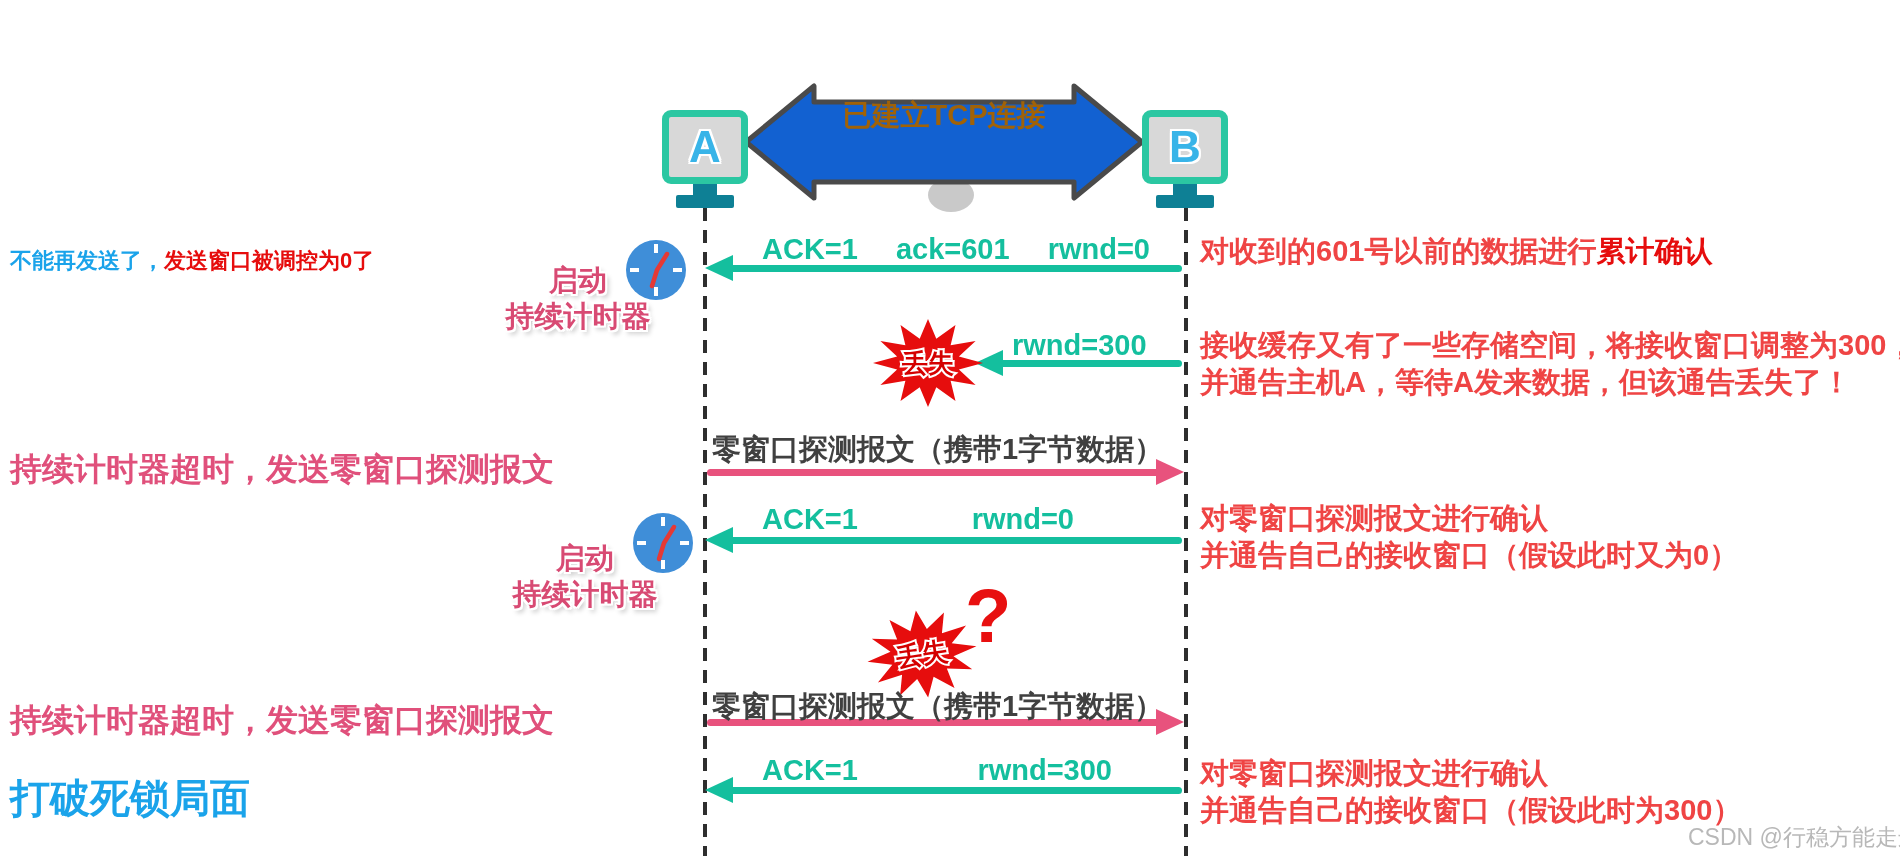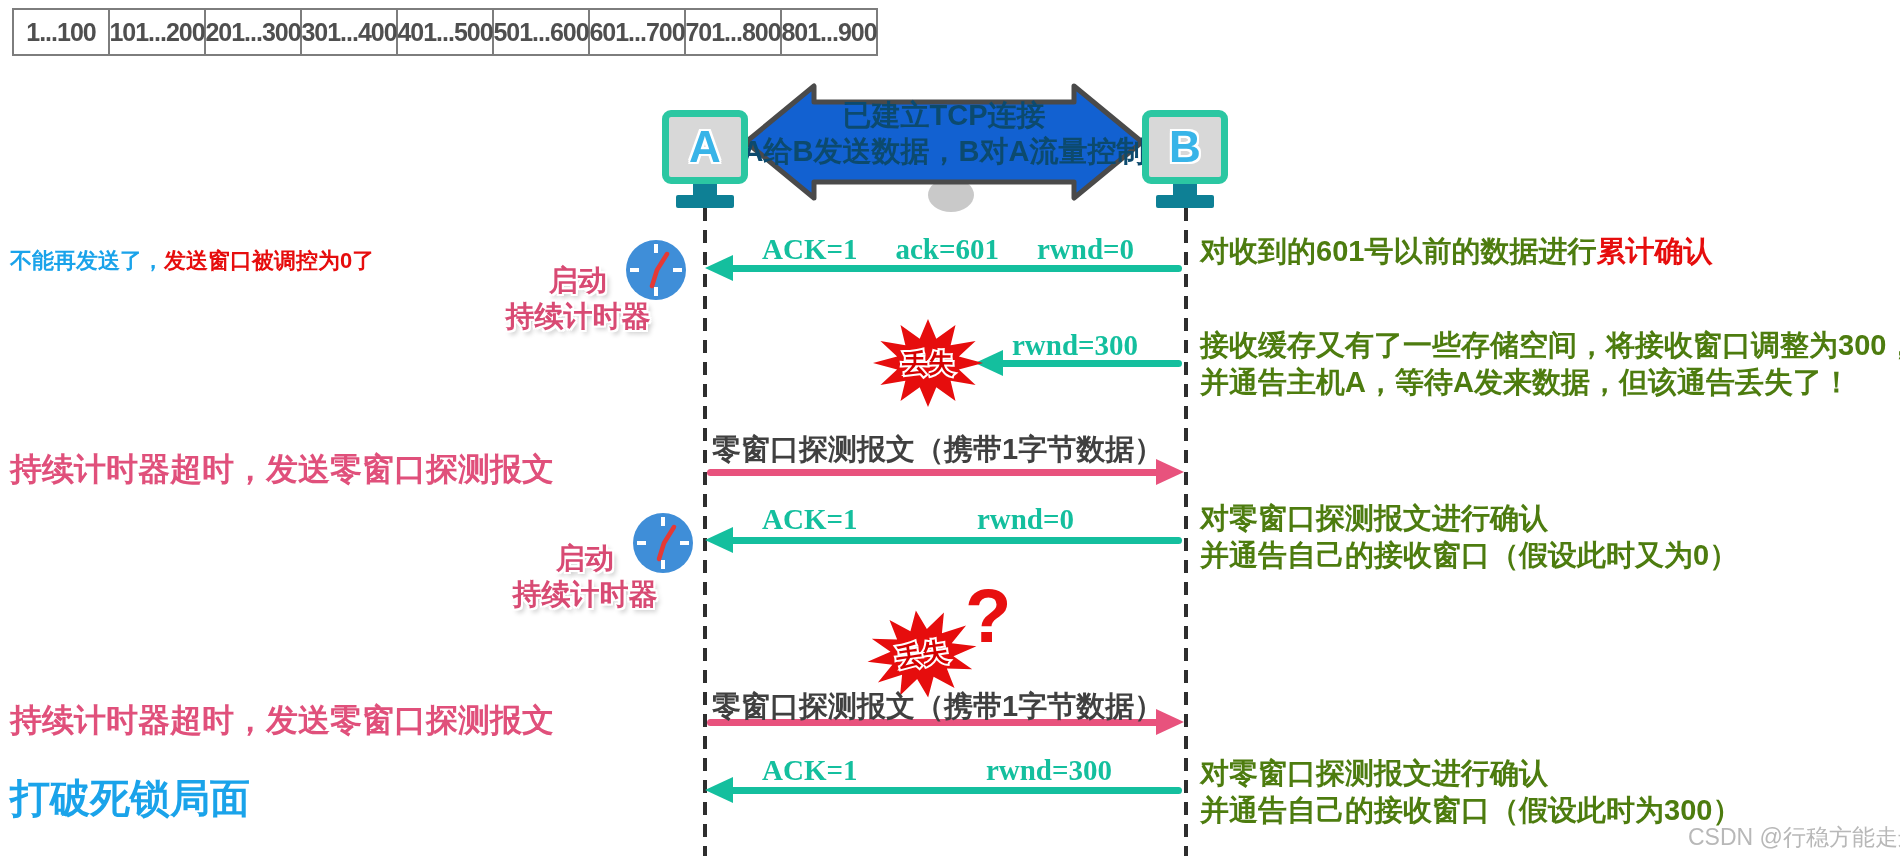--- a/index.html
+++ b/index.html
@@ -26,21 +26,21 @@
     display:flex;align-items:center;justify-content:center;
     font-size:44px;font-weight:700;color:#38b4e8;
     text-shadow:-2px -2px 0 #fff,2px -2px 0 #fff,-2px 2px 0 #fff,2px 2px 0 #fff,0 2px 0 #fff,0 -2px 0 #fff,2px 0 0 #fff,-2px 0 0 #fff;
   }
   .neck{width:24px;height:11px;background:#0e8095;margin:0 auto;}
   .base{width:58px;height:13px;background:#0e8095;margin:0 auto;border-radius:2px;}
 
   
   .banner-text{
     position:absolute;left:742px;top:97px;width:404px;text-align:center;z-index:3;
-    color:#0c4a6e;font-weight:700;font-size:29px;line-height:36px;white-space:nowrap;
+    color:#a16207;font-weight:700;font-size:29px;line-height:36px;white-space:nowrap;
   }
   .gray-peek{position:absolute;left:928px;top:178px;width:46px;height:34px;border-radius:50%;background:#c9c9c9;z-index:1;}
   .banner-svg{position:absolute;left:742px;top:80px;z-index:2;}
 
   
   .lifeline{
     position:absolute;top:208px;bottom:0;width:4px;
     background:repeating-linear-gradient(to bottom,#2e2e2e 0 13px,transparent 13px 22px);
   }
 
@@ -50,69 +50,57 @@
   .msg.to-left  .shaft{left:22px;right:2px;}
   .msg.to-right .shaft{left:2px;right:22px;}
   .msg .head{position:absolute;top:0;width:0;height:0;border-top:13px solid transparent;border-bottom:13px solid transparent;}
   .msg.to-left  .head{left:0;border-right:28px solid currentColor;}
   .msg.to-right .head{right:0;border-left:28px solid currentColor;}
   .c-teal{color:#14bf9e;}
   .c-pink{color:#e8527d;}
 
   
   .msg-label{position:absolute;font-weight:700;font-size:29px;white-space:nowrap;}
-  .lab-teal{color:#14bf9e;font-family:Liberation Serif, serif;}
+  .lab-teal{color:#14bf9e;}
   .lab-pink{color:#404040;}
   .tok-row{display:flex;}
   .gap38{gap:38px;}
   .between{justify-content:space-between;}
 
   
   .lnote{position:absolute;left:10px;font-weight:700;font-size:33px;white-space:nowrap;}
   .rnote{position:absolute;left:1200px;font-weight:700;font-size:29px;line-height:37px;white-space:nowrap;}
-  .t{color:#4d7c0f;}
+  .t{color:#ef4444;}
   .r{color:#e60d0d;}
   .b{color:#1aa3ea;}
   .p{color:#e0507b;}
 
   
   .timer-cap{
     position:absolute;width:160px;text-align:center;
     color:#d84a73;font-weight:700;font-size:29px;line-height:36px;white-space:nowrap;
     text-shadow:-2px -2px 0 #fff,2px -2px 0 #fff,-2px 2px 0 #fff,2px 2px 0 #fff,0 2px 0 #fff,0 -2px 0 #fff,2px 0 0 #fff,-2px 0 0 #fff,3px 4px 5px rgba(0,0,0,.28);
   }
   .burst-text{font-weight:700;font-size:26px;}
   .qmark{position:absolute;color:#e81010;font-weight:700;font-size:76px;line-height:1;}
   .watermark{position:absolute;color:#b8b8b8;font-size:23px;white-space:nowrap;}
 </style>
 </head>
 <body>
 
 <div id="canvas">
 
-  <div class="seq-table abs" style="left:12px;top:8px;">
-    <div class="cell">1...100</div>
-    <div class="cell">101...200</div>
-    <div class="cell">201...300</div>
-    <div class="cell">301...400</div>
-    <div class="cell">401...500</div>
-    <div class="cell">501...600</div>
-    <div class="cell">601...700</div>
-    <div class="cell">701...800</div>
-    <div class="cell">801...900</div>
-  </div>
 
   <div class="gray-peek"></div>
 
   <svg class="banner-svg" width="404" height="124" viewBox="0 0 404 124">
     <polygon points="4,62 72,6 72,22 332,22 332,6 400,62 332,118 332,102 72,102 72,118" fill="#1261d1" stroke="#4a4a4a" stroke-width="5" stroke-linejoin="round"></polygon>
   </svg>
   <div class="banner-text">
     <div>已建立TCP连接</div>
-    <div>A给B发送数据，B对A流量控制</div>
   </div>
 
   <div class="host" style="left:661px;top:110px;">
     <div class="screen">
       <span>A</span>
     </div>
     <div class="neck"></div>
     <div class="base"></div>
   </div>
 

